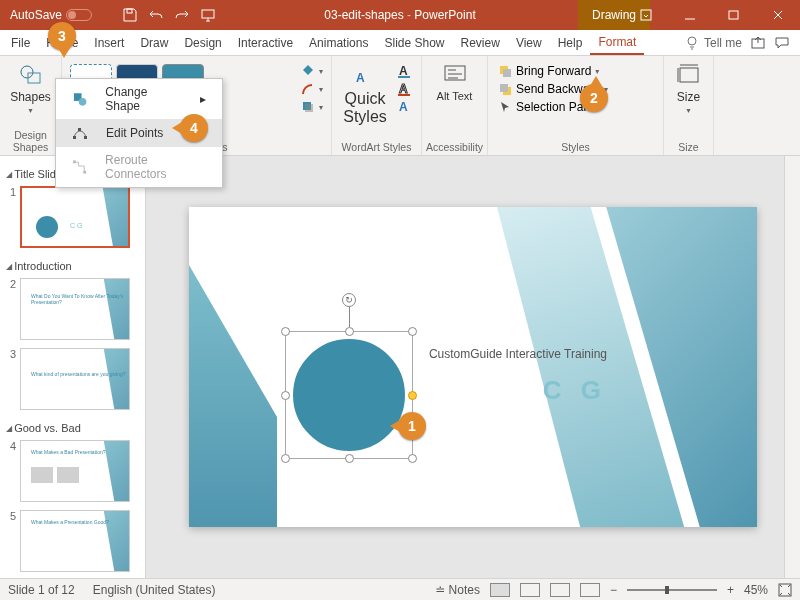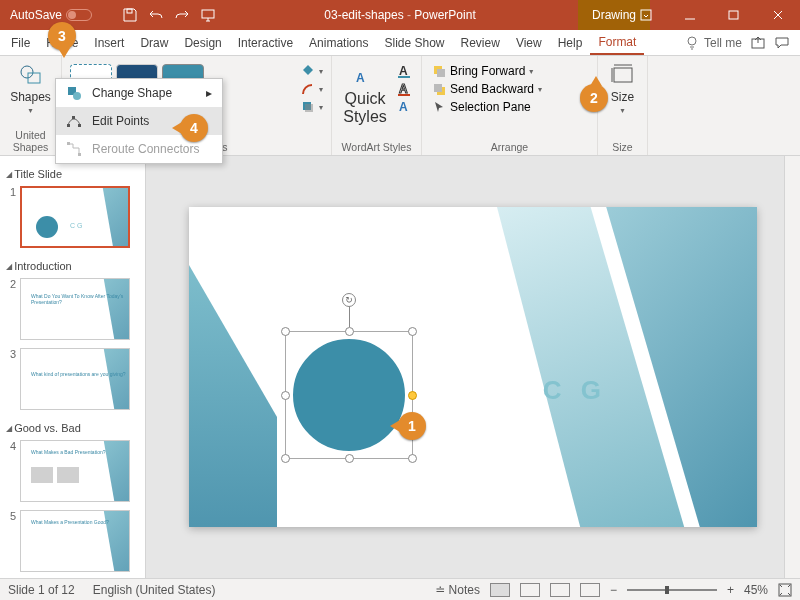--- a/index.html
+++ b/index.html
@@ -57,21 +57,21 @@
   .g-arrange { width:176px; flex-direction:row; align-items:flex-start; }
   .arrange-col { display:flex; flex-direction:column; gap:4px; margin-top:2px; }
   .arr-row { display:flex; align-items:center; gap:4px; font-size:11px; white-space:nowrap; }
   .arr-row svg { width:14px; height:14px; }
   .arrange-right { display:flex; flex-direction:column; gap:4px; margin-left:10px; margin-top:2px; }
   .g-arrange .group-label { position:absolute; bottom:2px; left:0; right:0; }
   
   .g-size { width:50px; }
   
   .dropdown { position:absolute; left:55px; top:78px; width:168px; background:#fff; border:1px solid #c6c6c6; box-shadow:2px 2px 6px rgba(0,0,0,0.2); z-index:50; }
-  .dd-item { display:flex; align-items:center; gap:10px; padding:6px 10px; font-size:12px; color:#333; }
+  .dd-item { display:flex; align-items:center; gap:18px; padding:6px 16px; font-size:12px; color:#333; }
   .dd-item.disabled { color:#a0a0a0; }
   .dd-item.highlight { background:#e5e5e5; }
   .dd-item svg { width:16px; height:16px; }
   
   .workarea { position:absolute; top:156px; left:0; right:0; bottom:22px; display:flex; background:#e6e6e6; }
   .thumbpane { width:146px; background:#fff; border-right:1px solid #d4d4d4; overflow:hidden; padding:8px 4px; }
   .section { font-size:11px; color:#444; padding:4px 2px; display:flex; align-items:center; gap:2px; }
   .section::before { content:"◢"; font-size:8px; color:#666; }
   .thumb-row { display:flex; align-items:flex-start; gap:4px; margin:2px 2px 8px 2px; }
   .thumb-num { font-size:11px; color:#666; width:10px; text-align:right; }
@@ -204,21 +204,21 @@
 <div class="ribbon">
   <div class="group g-insert">
     <div class="big-btn">
       <svg viewBox="0 0 26 26">
           <circle cx="9" cy="10" r="6" fill="none" stroke="#2f6e8c"></circle>
           <rect x="10" y="11" width="12" height="10" fill="none" stroke="#3c8ea8"></rect>
         </svg>
       <span>Shapes</span>
         <span class="down-caret">▾</span>
     </div>
-    <div class="group-label">United Shapes</div>
+    <div class="group-label">Design Shapes</div>
   </div>
 
   <div class="group g-styles">
     <div class="style-gallery">
       <div class="style-swatch s1">Abc</div>
       <div class="style-swatch s2">Abc</div>
       <div class="style-swatch s3">Abc</div>
     </div>
     <div class="style-side">
       <div class="side-row">
@@ -260,20 +260,30 @@
           <text x="2" y="11" font-size="11" font-weight="bold" fill="none" stroke="#333">A</text>
           <rect x="1" y="12" width="12" height="2" fill="#c43e1c"></rect>
         </svg>
       <svg viewBox="0 0 14 14">
           <text x="2" y="11" font-size="11" font-weight="bold" fill="#2e75b6">A</text>
         </svg>
     </div>
     <div class="group-label">WordArt Styles</div>
   </div>
 
+  <div class="group g-accessibility">
+    <div class="big-btn">
+      <svg viewBox="0 0 26 26">
+          <rect x="3" y="4" width="20" height="14" fill="none" stroke="#555"></rect>
+          <path d="M6 8h8M6 12h14M6 16h10" stroke="#555"></path>
+        </svg>
+      <span style="font-size:11px;line-height:1.1;text-align:center">Alt Text</span>
+    </div>
+    <div class="group-label">Accessibility</div>
+  </div>
 
   <div class="group g-arrange">
     <div class="arrange-col">
       <div class="arr-row">
           <svg viewBox="0 0 14 14">
             <rect x="2" y="2" width="8" height="8" fill="#f2c94c"></rect>
             <rect x="5" y="5" width="8" height="8" fill="#bbb"></rect>
           </svg>
           <span>Bring Forward</span>
           <span class="down-caret">▾</span>
@@ -298,21 +308,21 @@
           <path d="M2 3h10M2 7h7M2 11h10" stroke="#555"></path>
         </svg>
       <svg viewBox="0 0 14 14">
           <rect x="1" y="1" width="7" height="7" fill="none" stroke="#555"></rect>
           <rect x="6" y="6" width="7" height="7" fill="none" stroke="#555"></rect>
         </svg>
       <svg viewBox="0 0 14 14">
           <path d="M12 7a5 5 0 11-2-4M12 1v4h-4" fill="none" stroke="#555"></path>
         </svg>
     </div>
-    <div class="group-label">Arrange</div>
+    <div class="group-label">Styles</div>
   </div>
 
   <div class="group g-size">
     <div class="big-btn">
       <svg viewBox="0 0 26 26">
           <rect x="4" y="6" width="18" height="14" fill="none" stroke="#555"></rect>
           <path d="M4 3h18M2 6v14" stroke="#555"></path>
         </svg>
       <span>Size</span>
         <span class="down-caret">▾</span>
@@ -394,20 +404,21 @@
           <div class="th-deco"></div>
           <div class="th-text" style="top:8px">What Makes a Presentation Good?</div>
         </div>
       </div>
   </div>
 
   <div class="canvas-wrap">
     <div class="slide">
       <div class="slide-left-deco"></div>
       <div class="slide-deco"></div>
+      <div class="slide-title">CustomGuide Interactive Training</div>
       <div class="slide-logo">C G</div>
       <div class="shape-sel">
         <div class="rot-line"></div>
         <div class="rot-handle">↻</div>
         <div class="sel-box"></div>
         <div class="circle"></div>
         <div class="handle h-tl"></div>
         <div class="handle h-tm"></div>
         <div class="handle h-tr"></div>
         <div class="handle h-ml"></div>

